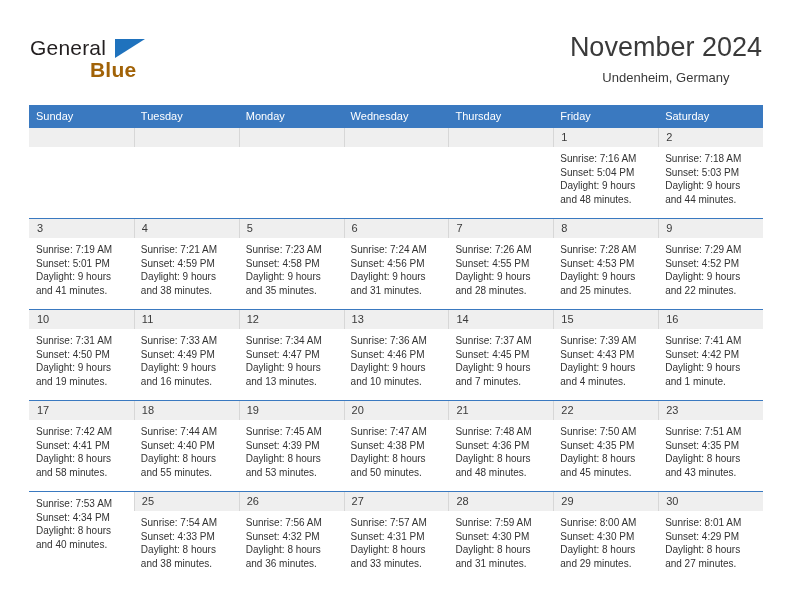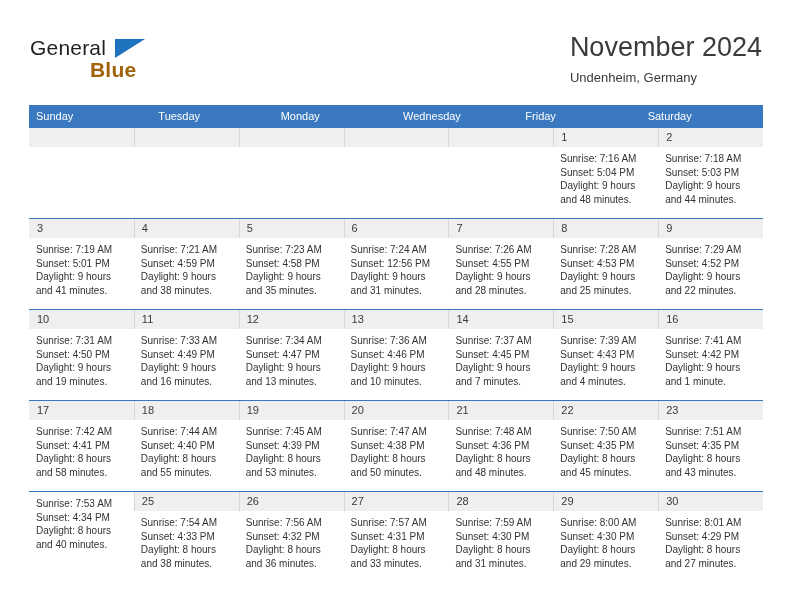--- a/index.html
+++ b/index.html
@@ -61,21 +61,21 @@
     font-size: 21px;
     letter-spacing: 0.2px;
     color: #a16207;
     font-family: "Liberation Sans", sans-serif;
     font-weight: bold;
   }
   .title-block {
     position: absolute;
     right: 30px;
     top: 30px;
-    text-align: left;
+    text-align: center;
   }
   .cal-title {
     font-size: 27px;
     color: #3a3a3a;
     font-weight: normal;
     line-height: 34px;
     white-space: nowrap;
   }
   .cal-subtitle {
     font-size: 13px;
@@ -168,20 +168,21 @@
 
   </div>
 
   <div class="calendar">
 
     <div class="weekday-header">
       <div class="weekday-cell">Sunday</div>
       <div class="weekday-cell">Tuesday</div>
       <div class="weekday-cell">Monday</div>
       <div class="weekday-cell">Wednesday</div>
+      <div class="weekday-cell">Thursday</div>
       <div class="weekday-cell">Friday</div>
       <div class="weekday-cell">Saturday</div>
     </div>
 
     <div class="week-row">
       <div class="day-cell empty">
         <div class="day-number-band"></div>
         <div class="day-body"></div>
       </div>
       <div class="day-cell empty">
@@ -245,21 +246,21 @@
           <div class="line">Sunrise: 7:23 AM</div>
           <div class="line">Sunset: 4:58 PM</div>
           <div class="line">Daylight: 9 hours</div>
           <div class="line">and 35 minutes.</div>
         </div>
       </div>
       <div class="day-cell">
         <div class="day-number-band">6</div>
         <div class="day-body">
           <div class="line">Sunrise: 7:24 AM</div>
-          <div class="line">Sunset: 12:56 PM</div>
+          <div class="line">Sunset: 4:56 PM</div>
           <div class="line">Daylight: 9 hours</div>
           <div class="line">and 31 minutes.</div>
         </div>
       </div>
       <div class="day-cell">
         <div class="day-number-band">7</div>
         <div class="day-body">
           <div class="line">Sunrise: 7:26 AM</div>
           <div class="line">Sunset: 4:55 PM</div>
           <div class="line">Daylight: 9 hours</div>

